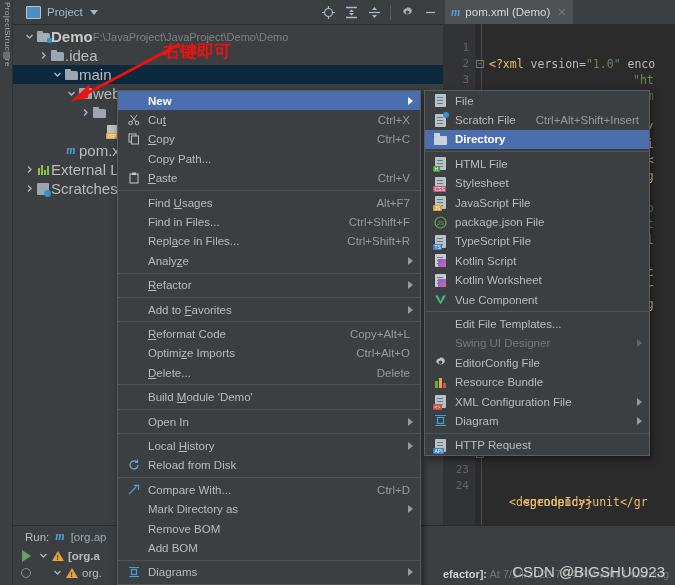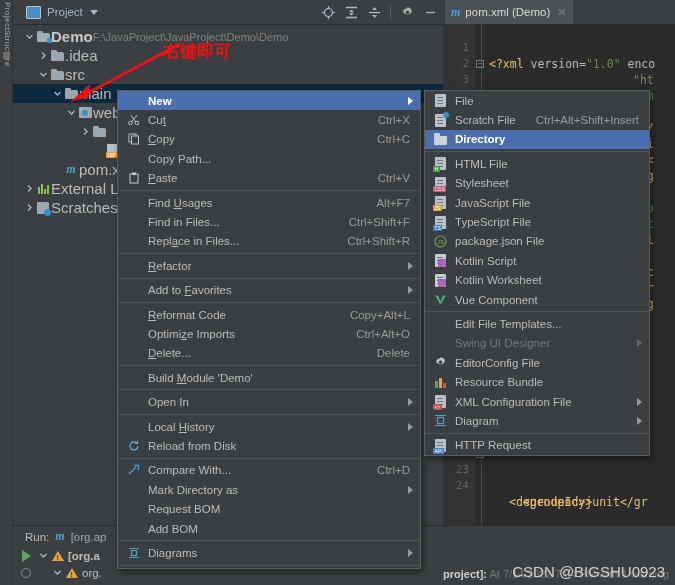--- a/index.html
+++ b/index.html
@@ -313,33 +313,20 @@
             </svg>
           </div>
         <div class="ticon">
             <div class="folder">
               <i></i>
             </div>
           </div>
         <div class="tlabel">.idea</div>
       </div>
 
-      <div class="trow" style="padding-left:24px">
-        <div class="twist">
-            <svg width="9" height="9" viewBox="0 0 9 9">
-              <path d="M1.5 3l3 3 3-3" fill="none" stroke="#a9b7c6" stroke-width="1.3"></path>
-            </svg>
-          </div>
-        <div class="ticon">
-            <div class="folder">
-              <i></i>
-            </div>
-          </div>
-        <div class="tlabel">src</div>
-      </div>
 
       <div class="trow sel" style="padding-left:38px">
         <div class="twist">
             <svg width="9" height="9" viewBox="0 0 9 9">
               <path d="M1.5 3l3 3 3-3" fill="none" stroke="#a9b7c6" stroke-width="1.3"></path>
             </svg>
           </div>
         <div class="ticon">
             <div class="folder">
               <i></i>
@@ -502,21 +489,21 @@
         </div>
         <div class="rline" style="padding-left:14px">
           <svg width="9" height="9" viewBox="0 0 9 9">
               <path d="M1.5 3l3 3 3-3" fill="none" stroke="#a9b7c6" stroke-width="1.3"></path>
             </svg>
           <span class="warn"></span>
           <span class="rtxt">org.</span>
         </div>
       </div>
       <div class="statusline" style="left:420px;">
-        <b>project]:</b><span> At 7/14/2022 7:04 PM with 1 warning</span>
+        <b>efactor]:</b><span> At 7/14/2022 7:04 PM with 1 warning</span>
       </div>
     </div>
   </div>
 
   <div class="menu" id="ctx-menu">
     <div class="mi hl">
       <span class="ml">New</span>
       <span class="arr"></span>
     </div>
     <div class="mi">
@@ -559,20 +546,24 @@
       <span class="mk">Alt+F7</span>
     </div>
     <div class="mi">
       <span class="ml">Find in Files...</span>
       <span class="mk">Ctrl+Shift+F</span>
     </div>
     <div class="mi">
       <span class="ml">Repl<span class="u">a</span>ce in Files...</span>
       <span class="mk">Ctrl+Shift+R</span>
     </div>
+    <div class="mi">
+      <span class="ml">Analy<span class="u">z</span>e</span>
+      <span class="arr"></span>
+    </div>
     <div class="msep"></div>
     <div class="mi">
       <span class="ml"><span class="u">R</span>efactor</span>
       <span class="arr"></span>
     </div>
     <div class="msep"></div>
     <div class="mi">
       <span class="ml">Add to <span class="u">F</span>avorites</span>
       <span class="arr"></span>
     </div>
@@ -621,21 +612,21 @@
           </svg>
         </span>
       <span class="ml">Compare With...</span>
       <span class="mk">Ctrl+D</span>
     </div>
     <div class="mi">
       <span class="ml">Mark Directory as</span>
       <span class="arr"></span>
     </div>
     <div class="mi">
-      <span class="ml">Request BOM</span>
+      <span class="ml">Remove BOM</span>
     </div>
     <div class="mi">
       <span class="ml">Add BOM</span>
     </div>
     <div class="msep"></div>
     <div class="mi">
       <span class="mic">
           <svg width="12" height="12" viewBox="0 0 12 12">
             <path d="M1 1.5h10M1 10.5h10" stroke="#4a9fd4" stroke-width="1.2"></path>
             <rect x="3.5" y="3.5" width="5" height="5" fill="none" stroke="#4a9fd4" stroke-width="1.2"></rect>
@@ -692,34 +683,34 @@
     <div class="mi">
       <span class="mic">
           <span class="ic-file">
             <span class="tagbadge" style="background:#d9a23b">JS</span>
           </span>
         </span>
       <span class="ml">JavaScript File</span>
     </div>
     <div class="mi">
       <span class="mic">
+          <svg width="13" height="13" viewBox="0 0 13 13">
+            <circle cx="6.5" cy="6.5" r="5.5" fill="none" stroke="#6aa84f" stroke-width="1.2"></circle>
+            <text x="6.5" y="9" font-size="6" fill="#6aa84f" text-anchor="middle" font-family="Liberation Sans">JS</text>
+          </svg>
+        </span>
+      <span class="ml">package.json File</span>
+    </div>
+    <div class="mi">
+      <span class="mic">
           <span class="ic-file">
             <span class="tagbadge" style="background:#3f7fc0">TS</span>
           </span>
         </span>
       <span class="ml">TypeScript File</span>
-    </div>
-    <div class="mi">
-      <span class="mic">
-          <svg width="13" height="13" viewBox="0 0 13 13">
-            <circle cx="6.5" cy="6.5" r="5.5" fill="none" stroke="#6aa84f" stroke-width="1.2"></circle>
-            <text x="6.5" y="9" font-size="6" fill="#6aa84f" text-anchor="middle" font-family="Liberation Sans">JS</text>
-          </svg>
-        </span>
-      <span class="ml">package.json File</span>
     </div>
     <div class="mi">
       <span class="mic">
           <span class="ic-file" style="background:#c3ccd4;position:relative">
             <span style="position:absolute;right:0;bottom:0;width:8px;height:8px;background:linear-gradient(135deg,#8a5fd4,#d46a9a)"></span>
           </span>
         </span>
       <span class="ml">Kotlin Script</span>
     </div>
     <div class="mi">

